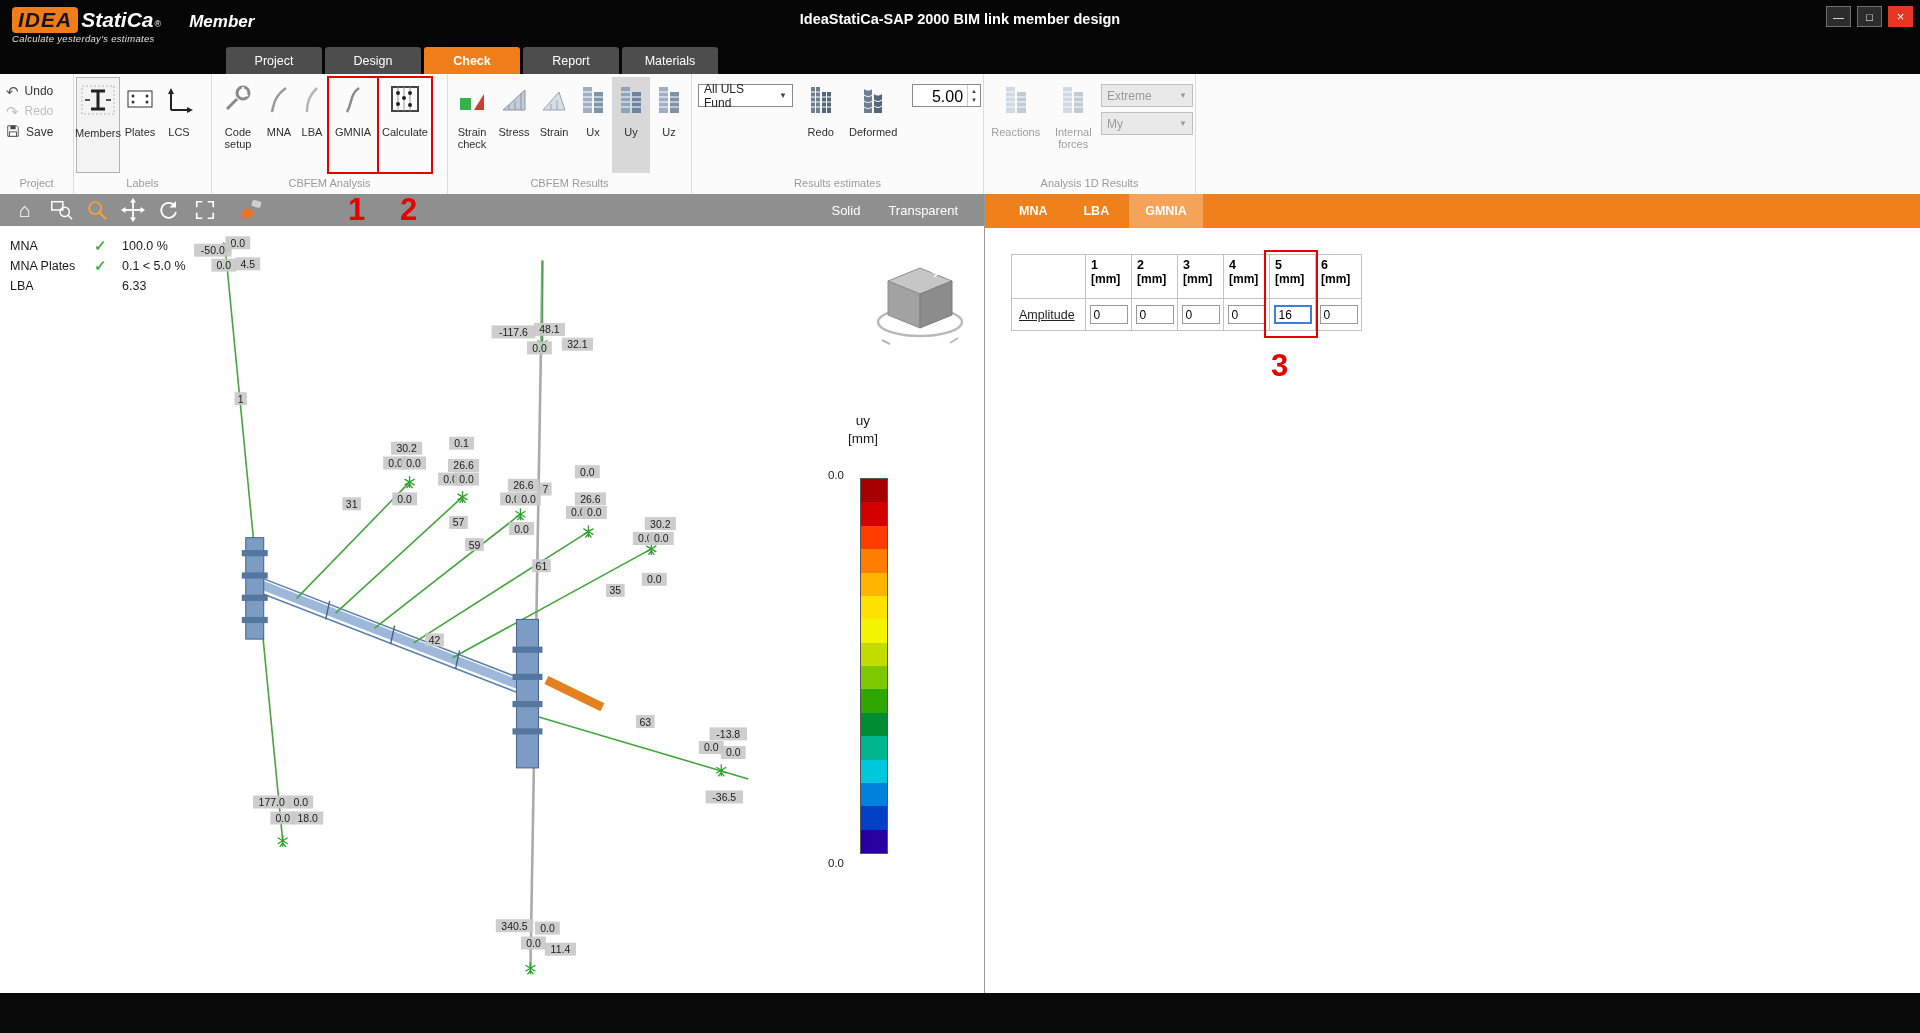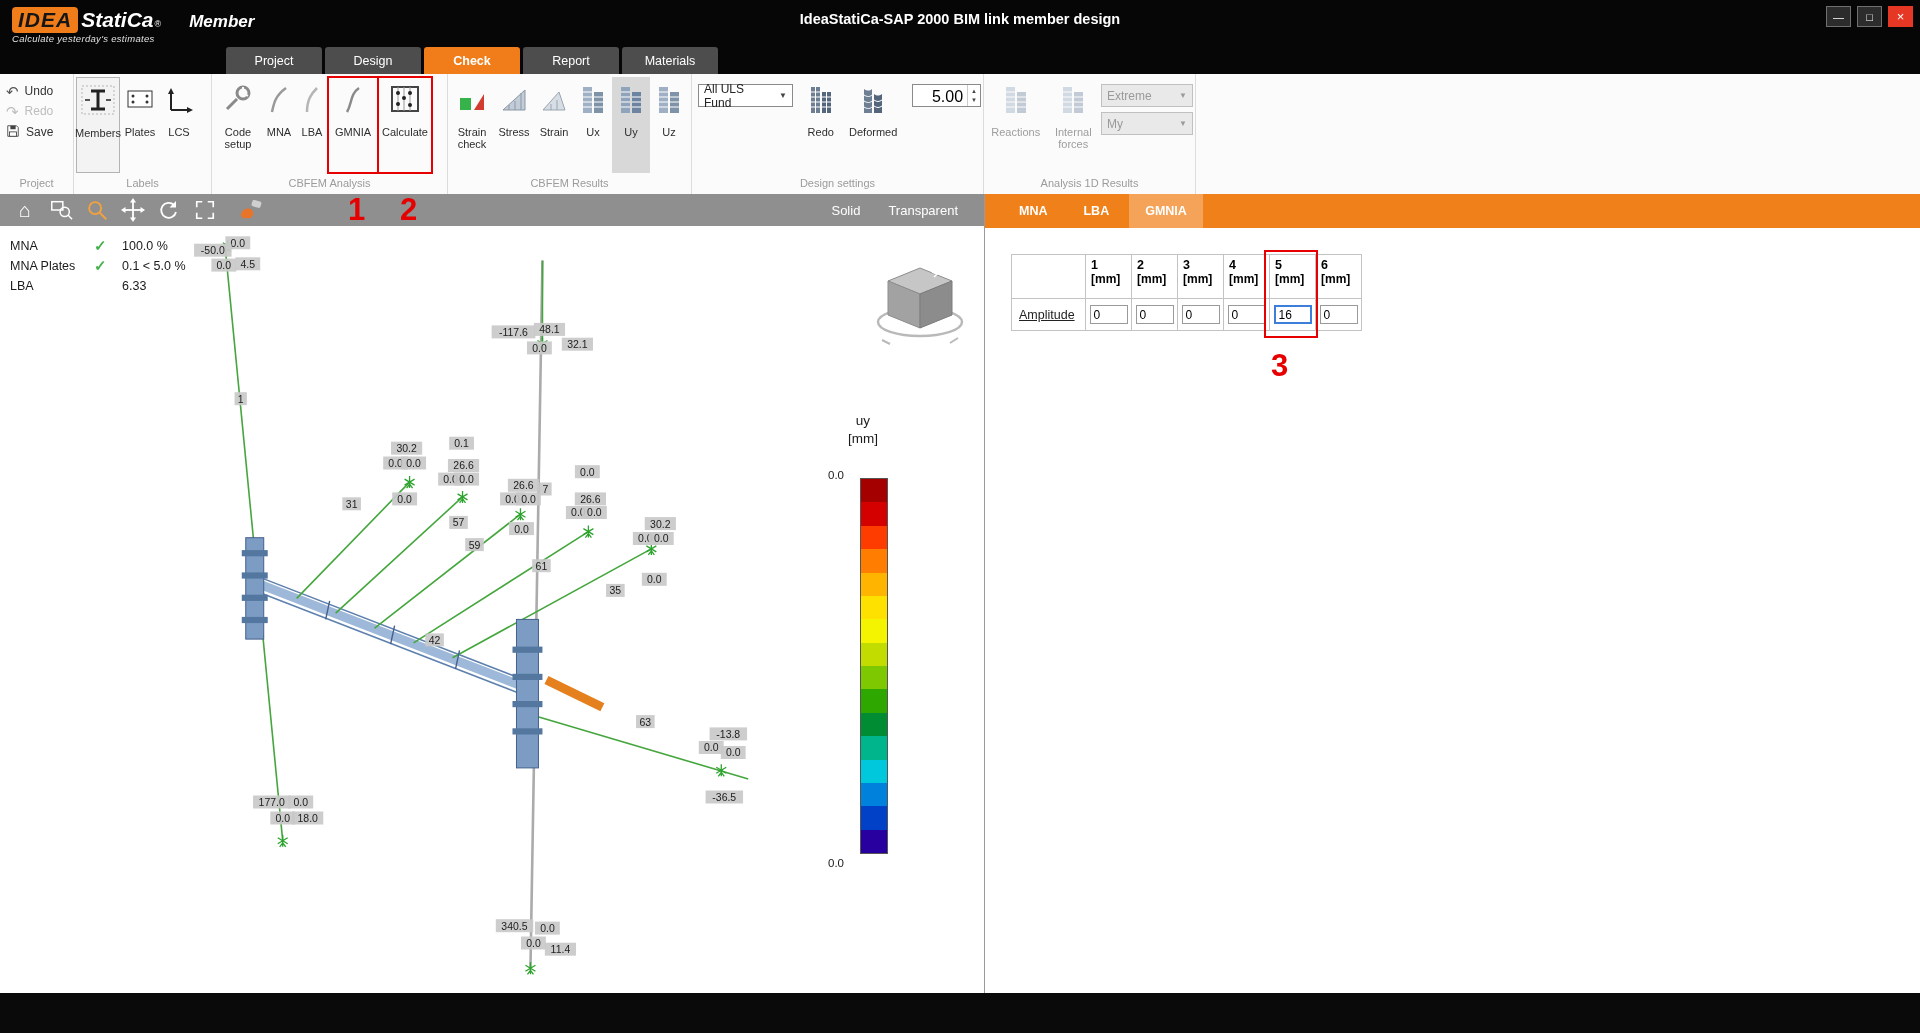--- a/index.html
+++ b/index.html
@@ -309,21 +309,21 @@
           <span class="lbl">Deformed</span>
         </div>
         <div class="spin">
           <span class="val">5.00</span>
           <span class="arrows">
             <div>▲</div>
             <div>▼</div>
           </span>
         </div>
       </div>
-      <div class="rgroup-label">Design settings</div>
+      <div class="rgroup-label">Results estimates</div>
     </div>
 
     <div class="rgroup g5">
       <div class="rgroup-items">
         <div class="rbtn w-reactions disabled">
           <span><svg width="30" height="32" viewBox="0 0 30 32">
                 <rect x="5" y="4" width="9" height="26" fill="#9fb0c4"></rect>
                 <rect x="16" y="9" width="9" height="21" fill="#7e92a8"></rect>
                 <path d="M5 9h9M5 14h9M5 19h9M5 24h9M16 14h9M16 19h9M16 24h9" stroke="#fff"></path>
               </svg></span>

